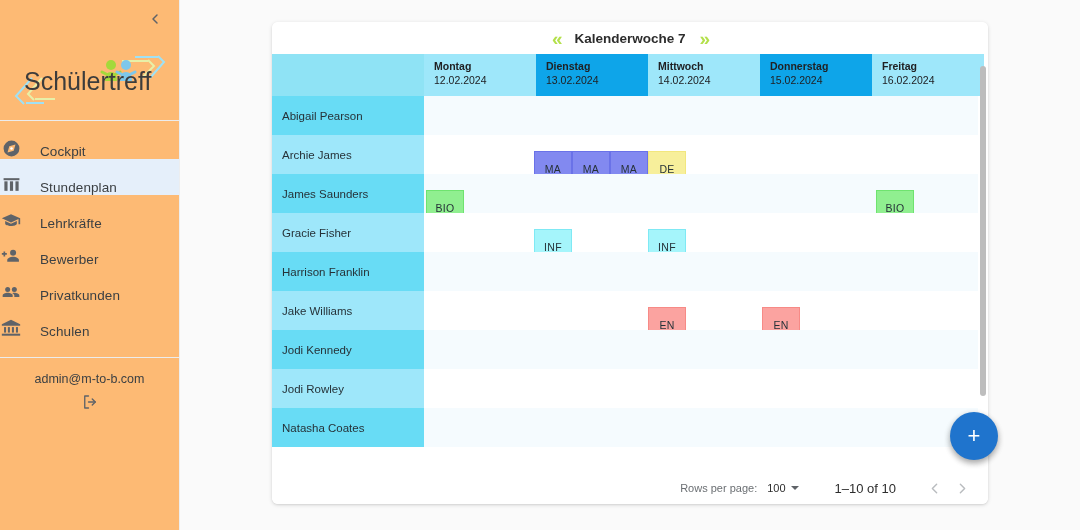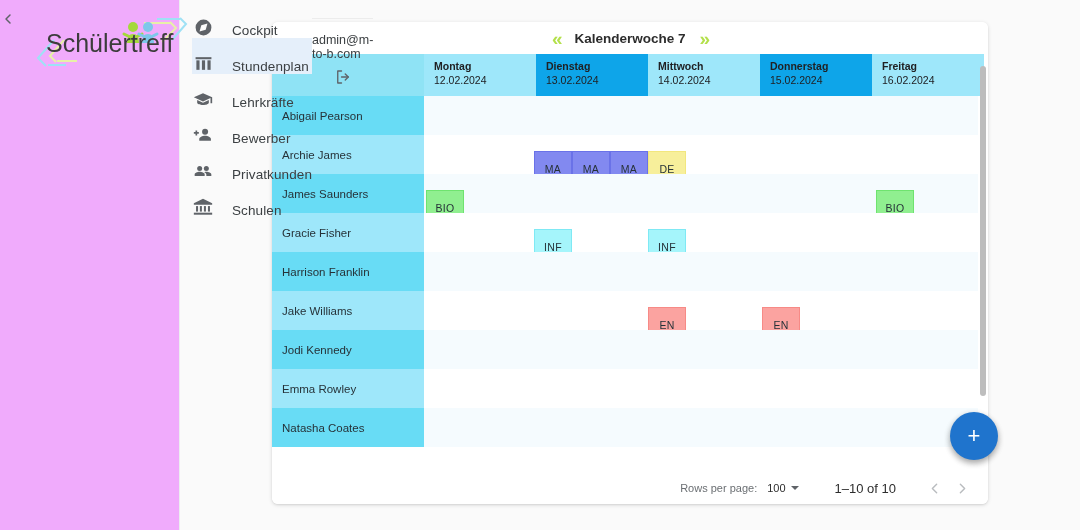--- a/index.html
+++ b/index.html
@@ -7,23 +7,23 @@
     width: 1080px; height: 530px;
     font-family: "Liberation Sans", sans-serif;
     background: #fafafa;
     overflow: hidden;
   }
   #app { position: relative; width: 1080px; height: 530px; display: flex; }
 
   
   .sidebar {
     width: 180px; height: 530px;
-    background: #f0abfc;
+    background: #fdba74;
     border-right: 1px solid #eceef0;
-    display: flex; flex-direction: row;
+    display: flex; flex-direction: column;
     flex: 0 0 180px;
     position: relative;
     z-index: 5;
   }
   .sb-collapse {
     height: 38px;
     display: flex; align-items: center; justify-content: flex-end;
     padding-right: 16px;
   }
   .chev-left {
@@ -399,21 +399,21 @@
                 <div class="row-body">
                   <div class="block" style="left: 224px; width: 38px; background: rgb(251, 163, 160); border: 1px solid rgb(247, 138, 134);">EN</div>
                   <div class="block" style="left: 338px; width: 38px; background: rgb(251, 163, 160); border: 1px solid rgb(247, 138, 134);">EN</div>
                 </div>
               </div>
               <div class="row alt">
                 <div class="row-name">Jodi Kennedy</div>
                 <div class="row-body"></div>
               </div>
               <div class="row">
-                <div class="row-name">Emma Rowley</div>
+                <div class="row-name">Jodi Rowley</div>
                 <div class="row-body"></div>
               </div>
               <div class="row alt">
                 <div class="row-name">Natasha Coates</div>
                 <div class="row-body"></div>
               </div>
             </div>
         </div>
       </div>
 

